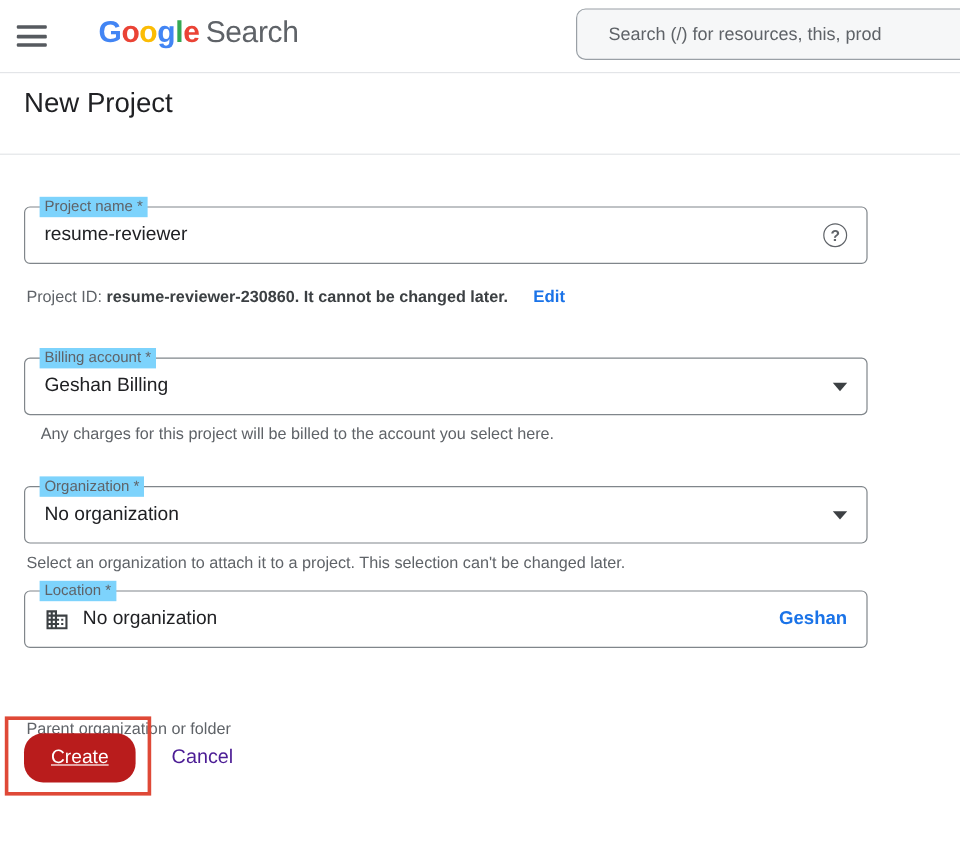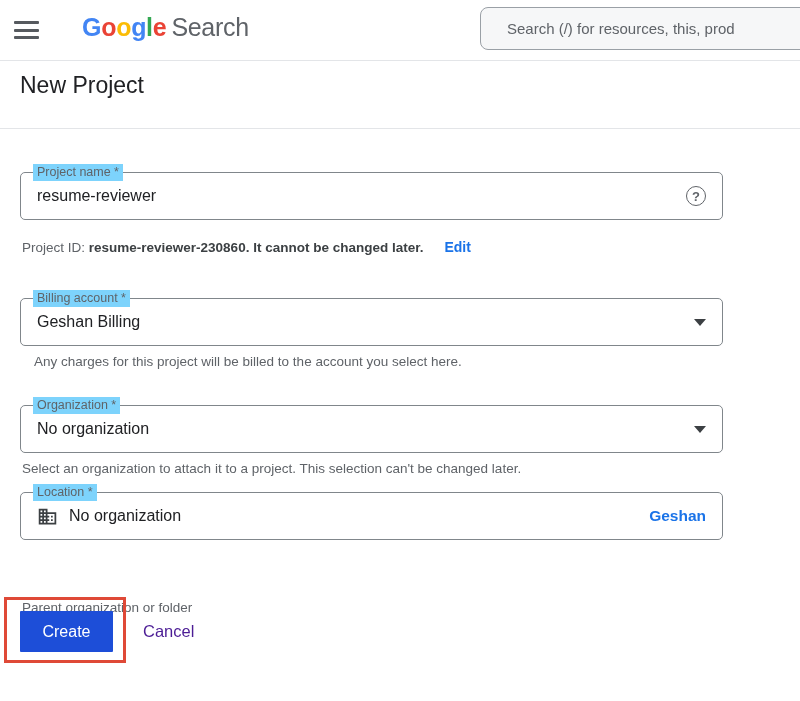--- a/index.html
+++ b/index.html
@@ -71,23 +71,23 @@
   .helper-org { top: 461px; }
   .helper-location { top: 569px; margin-top: 31px; }
 
   
   .annotation-box {
     position: absolute; left: 4px; top: 597px; width: 122px; height: 66px;
     border: 3px solid #df4937; pointer-events: none;
   }
   .create-btn {
     position: absolute; left: 20px; top: 611px; width: 93px; height: 41px;
-    background: #1d4ed8; color: #fff; border: none; border-radius: 1px;
+    background: #b91c1c; color: #fff; border: none; border-radius: 16px;
     font-size: 16px; font-weight: 500; font-family: "Liberation Sans", sans-serif;
-    display: flex; align-items: center; justify-content: center; cursor: pointer;
+    display: flex; align-items: center; justify-content: center; cursor: pointer; text-decoration: underline;
   }
   .cancel-btn {
     position: absolute; left: 143px; top: 611px; height: 41px;
     display: flex; align-items: center; font-size: 16.5px; color: #4c1d95; cursor: pointer;
   }
 </style>
 </head>
 <body>
 
 <div class="screen">

